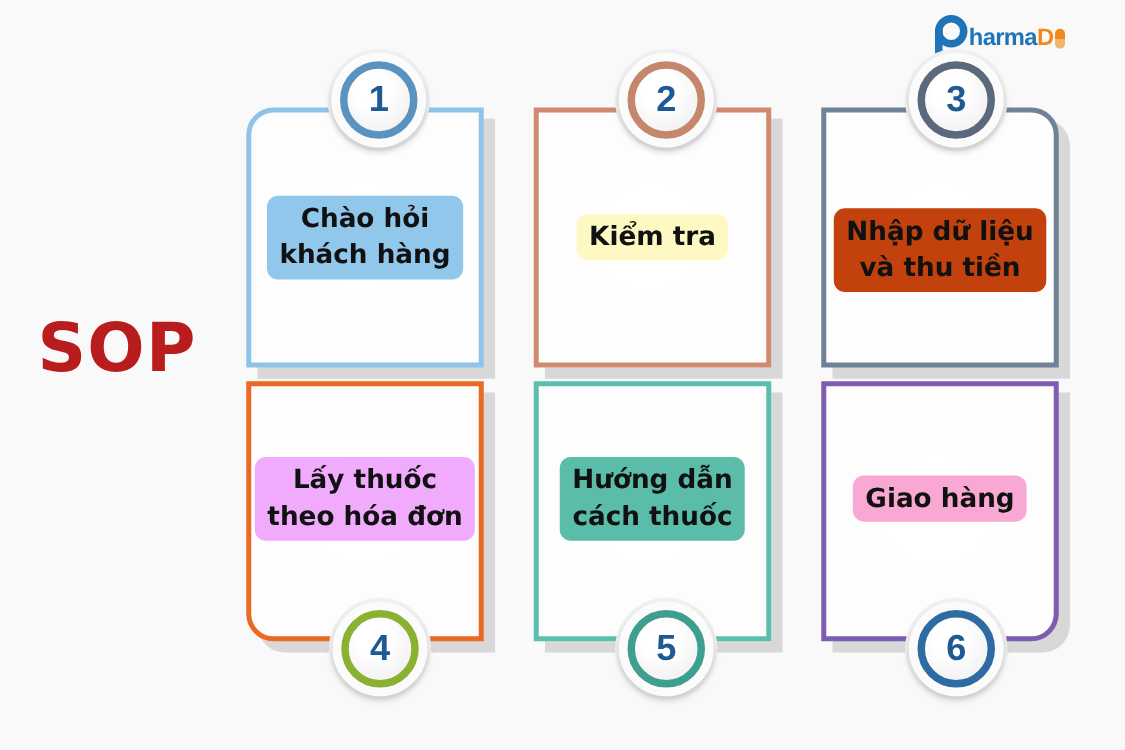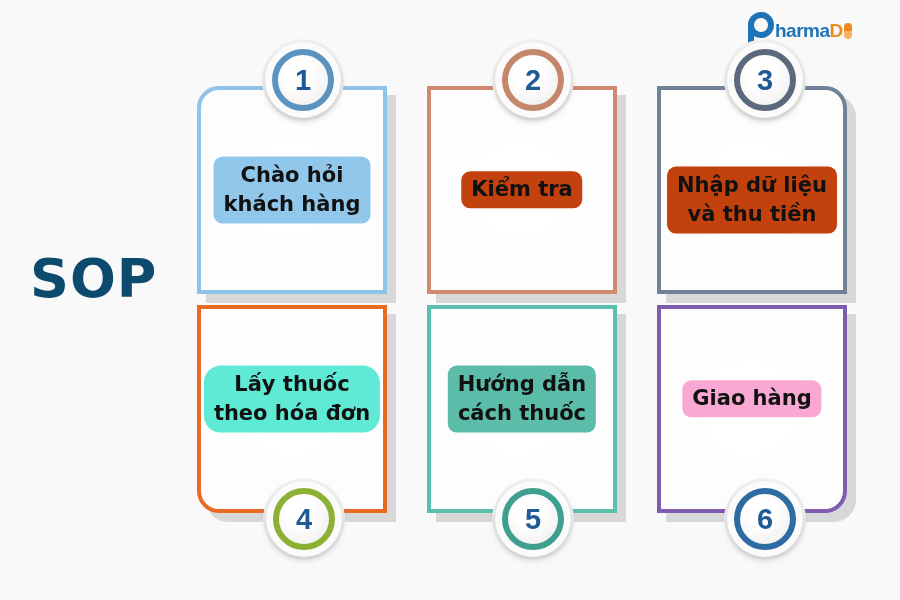--- a/index.html
+++ b/index.html
@@ -5,21 +5,21 @@
     * { box-sizing: border-box; margin: 0; padding: 0; }
     html, body {
       width: 900px; height: 600px; overflow: hidden;
       background: #f8f8f8;
       font-family: "DejaVu Sans", sans-serif;
     }
     .stage { position: relative; width: 900px; height: 600px; background: #f9f9f9; }
 
     .sop-title {
       position: absolute; left: 30px; top: 252px;
-      font-size: 54px; font-weight: bold; color: #0c4a6e;
+      font-size: 54px; font-weight: bold; color: #b91c1c;
       letter-spacing: 1px; line-height: 1;
     }
 
     .logo {
       position: absolute; left: 748px; top: 6px; height: 40px;
       display: flex; align-items: flex-end;
     }
     .logo-p {
       width: 26px; height: 34px; position: relative; margin-right: 1px;
     }
@@ -104,42 +104,42 @@
       <span>Chào hỏi</span>
       <span>khách hàng</span>
     </div>
   </div>
   <div class="num" id="num0" style="left:265px; top:42px;">
     <div class="ring" style="border-color: rgb(91, 147, 192);">1</div>
   </div>
 
   <div class="box" id="box1" style="left: 427px; top: 86px; border-color: rgb(207, 138, 111);">
     <div class="glow"></div>
-    <div class="label" style="background: #c2410c;">
+    <div class="label" style="background: #fef9c3;">
       <span>Kiểm tra</span>
     </div>
   </div>
   <div class="num" id="num1" style="left:495px; top:42px;">
     <div class="ring" style="border-color: rgb(196, 135, 108);">2</div>
   </div>
 
   <div class="box" id="box2" style="left: 657px; top: 86px; border-top-right-radius: 22px; border-color: rgb(111, 130, 152);">
     <div class="glow"></div>
     <div class="label" style="top: 55%; background: #c2410c;">
       <span>Nhập dữ liệu</span>
       <span>và thu tiền</span>
     </div>
   </div>
   <div class="num" id="num2" style="left:727px; top:42px;">
     <div class="ring" style="border-color: rgb(90, 106, 124);">3</div>
   </div>
 
   <div class="box" id="box3" style="left: 197px; top: 305px; border-bottom-left-radius: 22px; border-color: rgb(234, 106, 36);">
     <div class="glow"></div>
-    <div class="label" style="top: 45%; background: #5eead4; border-radius: 17px;">
+    <div class="label" style="top: 45%; background: #f0abfc;">
       <span>Lấy thuốc</span>
       <span>theo hóa đơn</span>
     </div>
   </div>
   <div class="num" id="num3" style="left:266px; top:481px;">
     <div class="ring" style="border-color: rgb(139, 177, 51);">4</div>
   </div>
 
   <div class="box" id="box4" style="left: 427px; top: 305px; border-color: rgb(91, 191, 174);">
     <div class="glow"></div>

